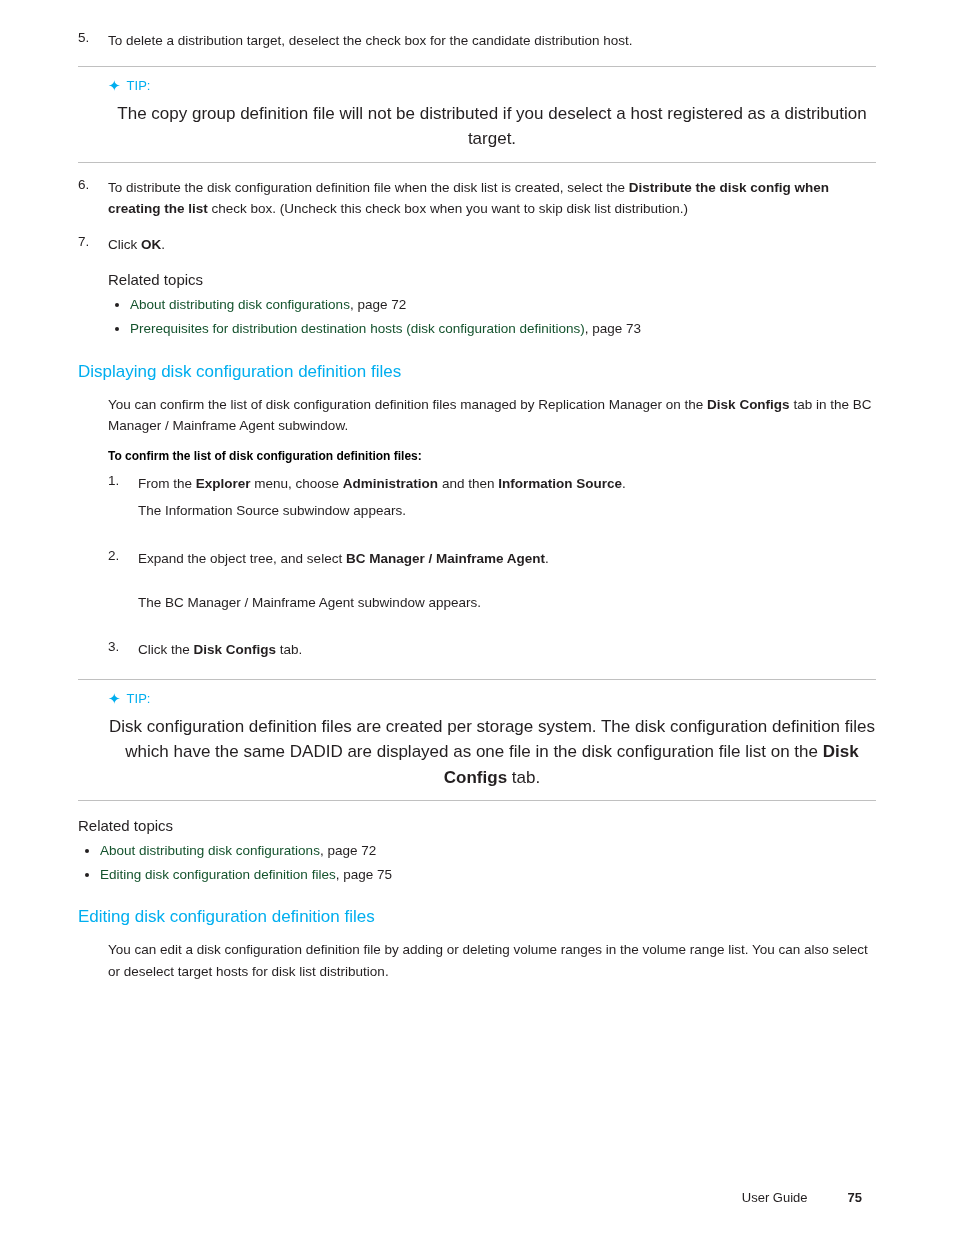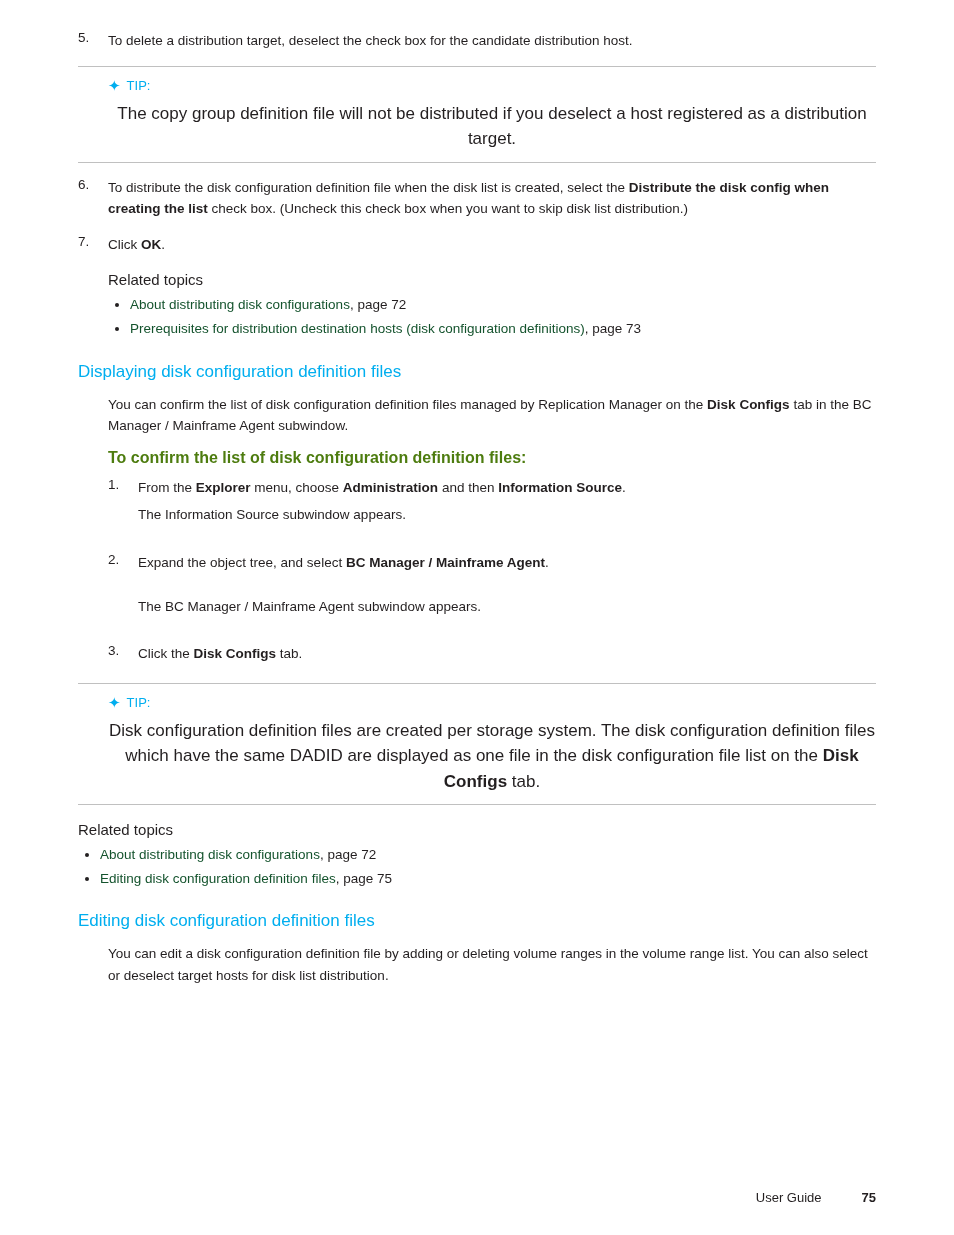--- a/index.html
+++ b/index.html
@@ -80,41 +80,41 @@
       font-size: 13.5px;
       line-height: 1.6;
     }
     .related-list a {
       color: #14532d;
       text-decoration: none;
     }
 
     
     .sub-proc {
-      color: #4d7c0f;
-      font-size: 16px;
+      color: #000000;
+      font-size: 12px;
       font-weight: bold;
       margin: 12px 0 10px 0;
     }
 
     
     .body-text {
       font-size: 13.5px;
       line-height: 1.6;
       margin-bottom: 12px;
     }
 
     
     b { font-weight: bold; }
 
     
     .footer {
       position: absolute;
       bottom: 30px;
-      right: 78px;
+      right: 92px;
       font-size: 13px;
       color: #231f20;
       display: flex;
       align-items: center;
       gap: 40px;
     }
     .footer-label {
       color: #231f20;
     }
     .footer-num {

